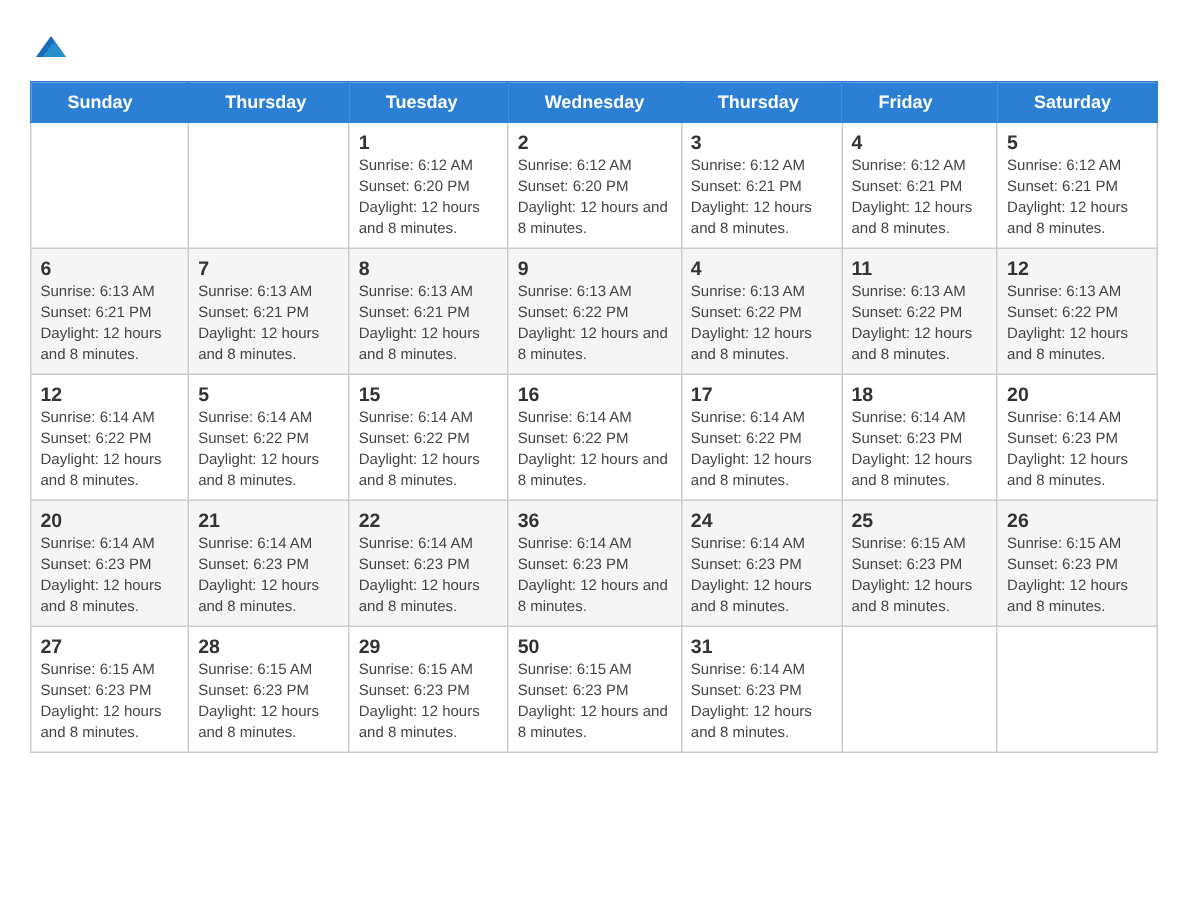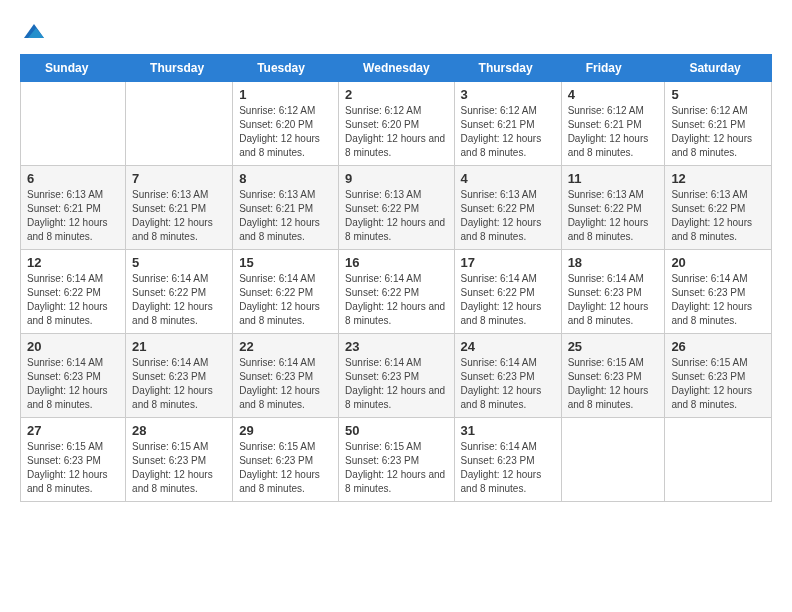--- a/index.html
+++ b/index.html
@@ -260,21 +260,21 @@
 Sunset: 6:23 PM
 Daylight: 12 hours and 8 minutes.</div>
         </td>
         <td>
           <span class="day-num">22</span>
           <div class="day-info" style="white-space: pre-line;">Sunrise: 6:14 AM
 Sunset: 6:23 PM
 Daylight: 12 hours and 8 minutes.</div>
         </td>
         <td>
-          <span class="day-num">23</span>
+          <span class="day-num">36</span>
           <div class="day-info" style="white-space: pre-line;">Sunrise: 6:14 AM
 Sunset: 6:23 PM
 Daylight: 12 hours and 8 minutes.</div>
         </td>
         <td>
           <span class="day-num">24</span>
           <div class="day-info" style="white-space: pre-line;">Sunrise: 6:14 AM
 Sunset: 6:23 PM
 Daylight: 12 hours and 8 minutes.</div>
         </td>

